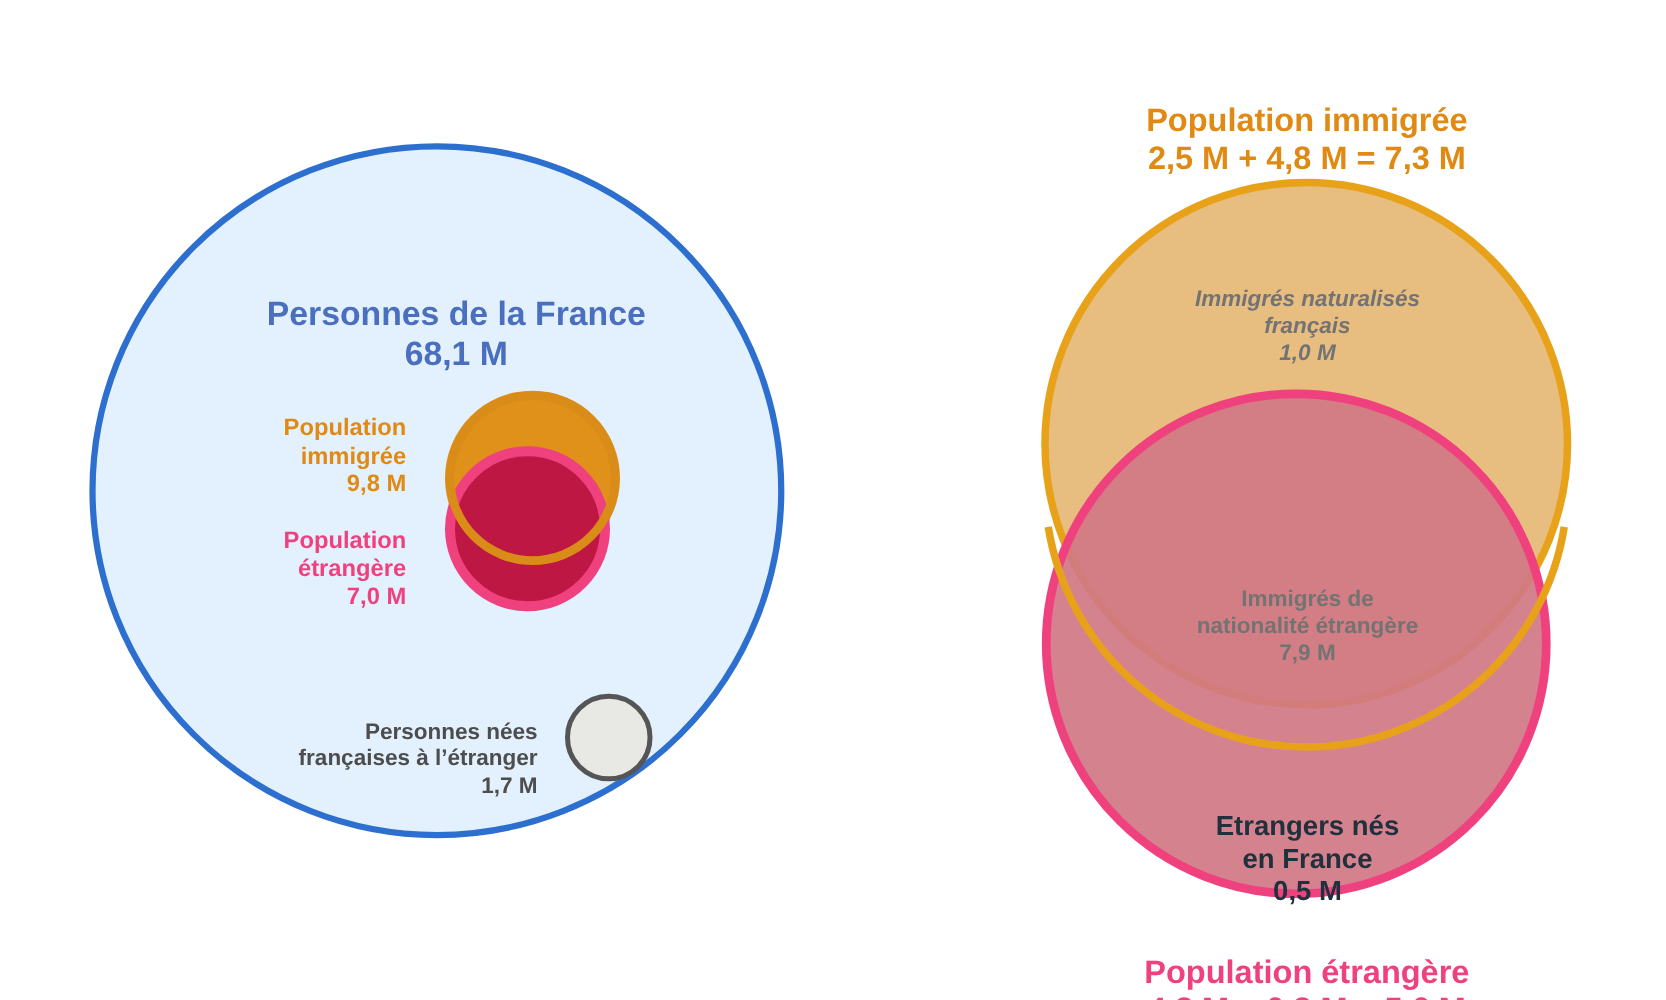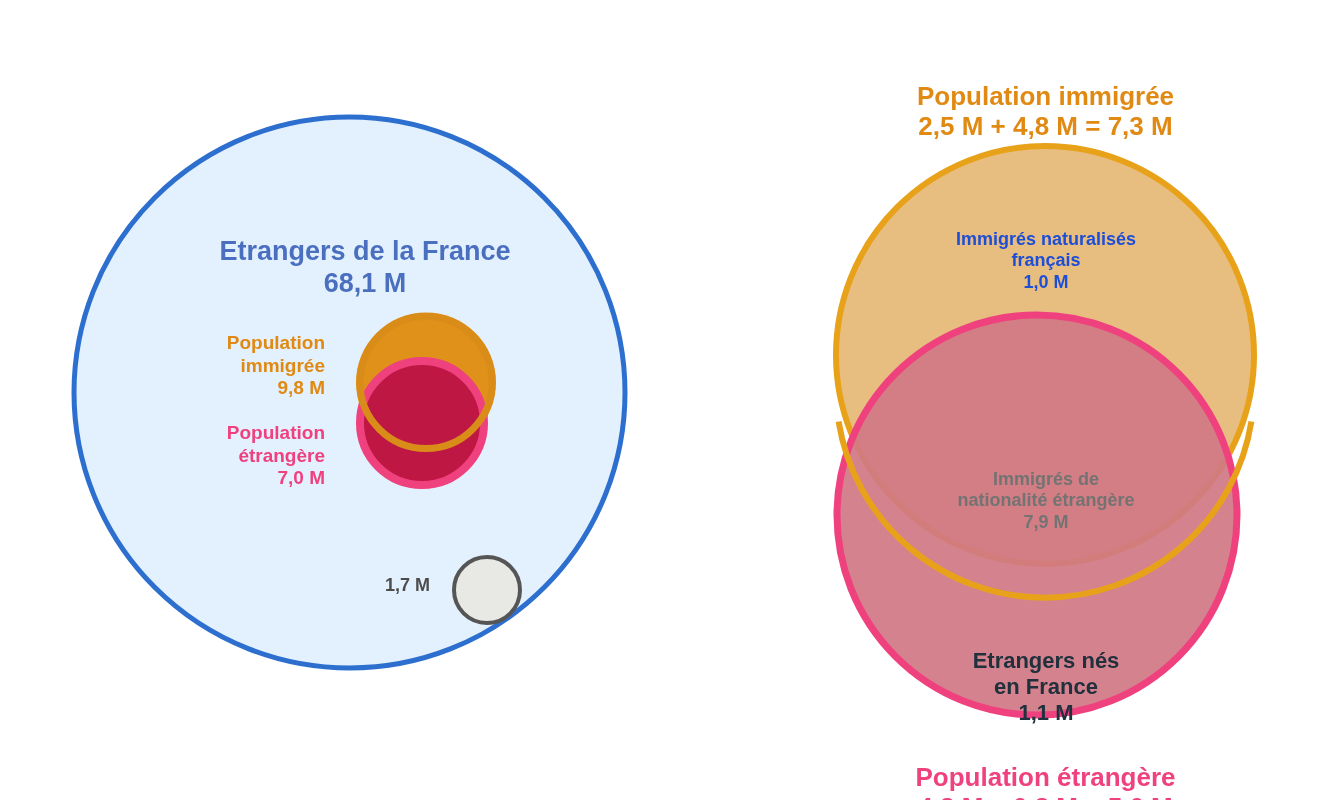--- a/index.html
+++ b/index.html
@@ -85,22 +85,23 @@
     width: 415px;
     text-align: center;
     color: #f0417f;
     font-size: 26px;
   }
   #naturalises-label {
     left: 900px;
     top: 208px;
     width: 292px;
     text-align: center;
-    color: #1d4ed8;
+    color: #737373;
     font-size: 18px;
+    font-style: italic;
   }
   #nat-etrangere-label {
     left: 896px;
     top: 448px;
     width: 300px;
     text-align: center;
     color: #737373;
     font-size: 18px;
   }
   #etrangers-nes-label {
@@ -130,37 +131,39 @@
     <circle cx="487" cy="590" r="33" fill="#e8e8e4" stroke="#555555" stroke-width="4"></circle>
 
     <circle cx="1045" cy="355" r="209" fill="#e8bd80" stroke="#e8a21a" stroke-width="6"></circle>
 
     <circle cx="1037" cy="515" r="200" fill="#d07884" fill-opacity="0.92" stroke="#f0417f" stroke-width="7"></circle>
 
     <path d="M 838.6 421.5 A 209 209 0 0 0 1251.4 421.5" fill="none" stroke="#e8a21a" stroke-width="6"></path>
   </svg>
 
   <div class="lbl" id="france-title">
-    <span>Etrangers de la France</span>
+    <span>Personnes de la France</span>
     <span class="big">68,1 M</span>
   </div>
 
   <div class="lbl" id="immigree-label">
     <span>Population
 immigrée</span>
     <span style="display:block">9,8 M</span>
   </div>
 
   <div class="lbl" id="etrangere-label">
     <span>Population
 étrangère</span>
     <span style="display:block">7,0 M</span>
   </div>
 
   <div class="lbl" id="nees-label">
+    <span>Personnes nées
+françaises à l’étranger</span>
     <span style="display:block">1,7 M</span>
   </div>
 
   <div class="lbl" id="immigree-head">
     <span>Population immigrée</span>
     <span style="display:block">2,5 M + 4,8 M = 7,3 M</span>
   </div>
 
   <div class="lbl" id="naturalises-label">
     <span>Immigrés naturalisés
@@ -170,21 +173,21 @@
 
   <div class="lbl" id="nat-etrangere-label">
     <span>Immigrés de
 nationalité étrangère</span>
     <span style="display:block">7,9 M</span>
   </div>
 
   <div class="lbl" id="etrangers-nes-label">
     <span>Etrangers nés
 en France</span>
-    <span style="display:block">1,1 M</span>
+    <span style="display:block">0,5 M</span>
   </div>
 
   <div class="lbl" id="etrangere-foot">
     <span>Population étrangère</span>
     <span style="display:block">4,8 M + 0,8 M = 5,6 M</span>
   </div>
 
 </div>
 
 </body></html>

